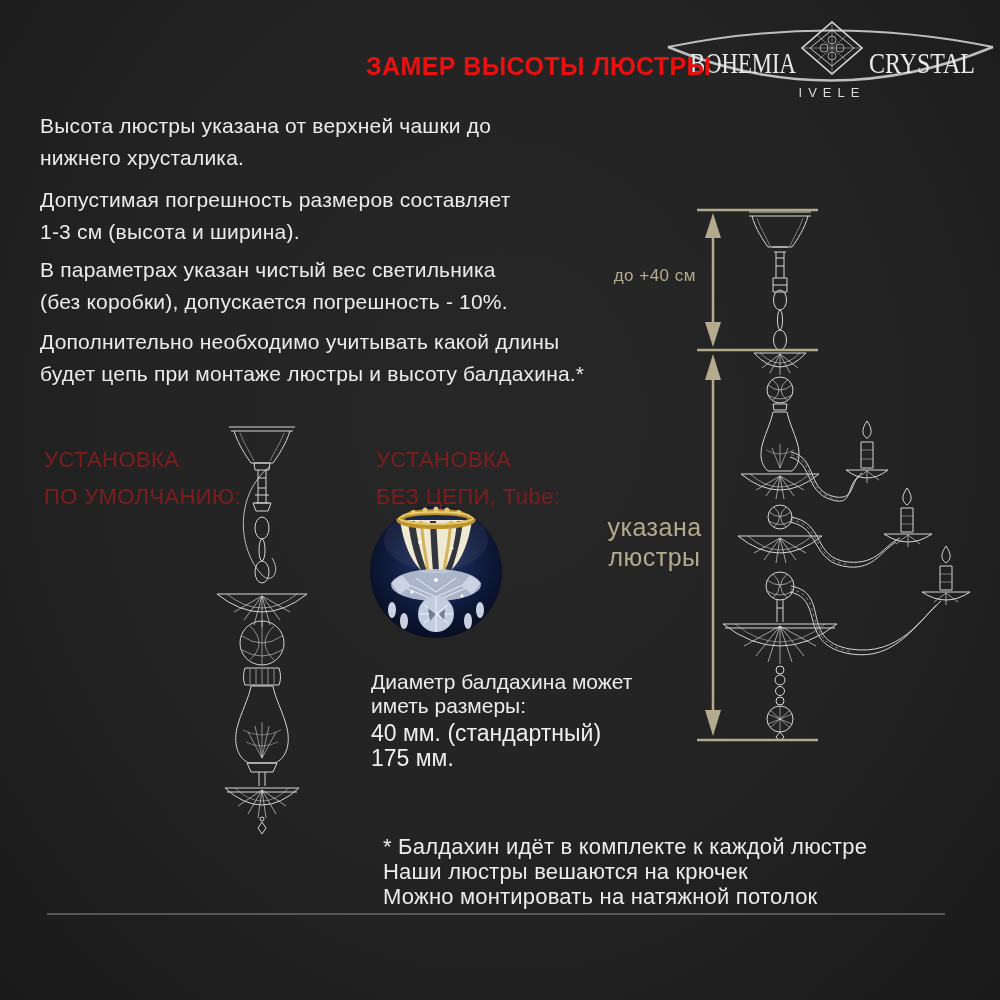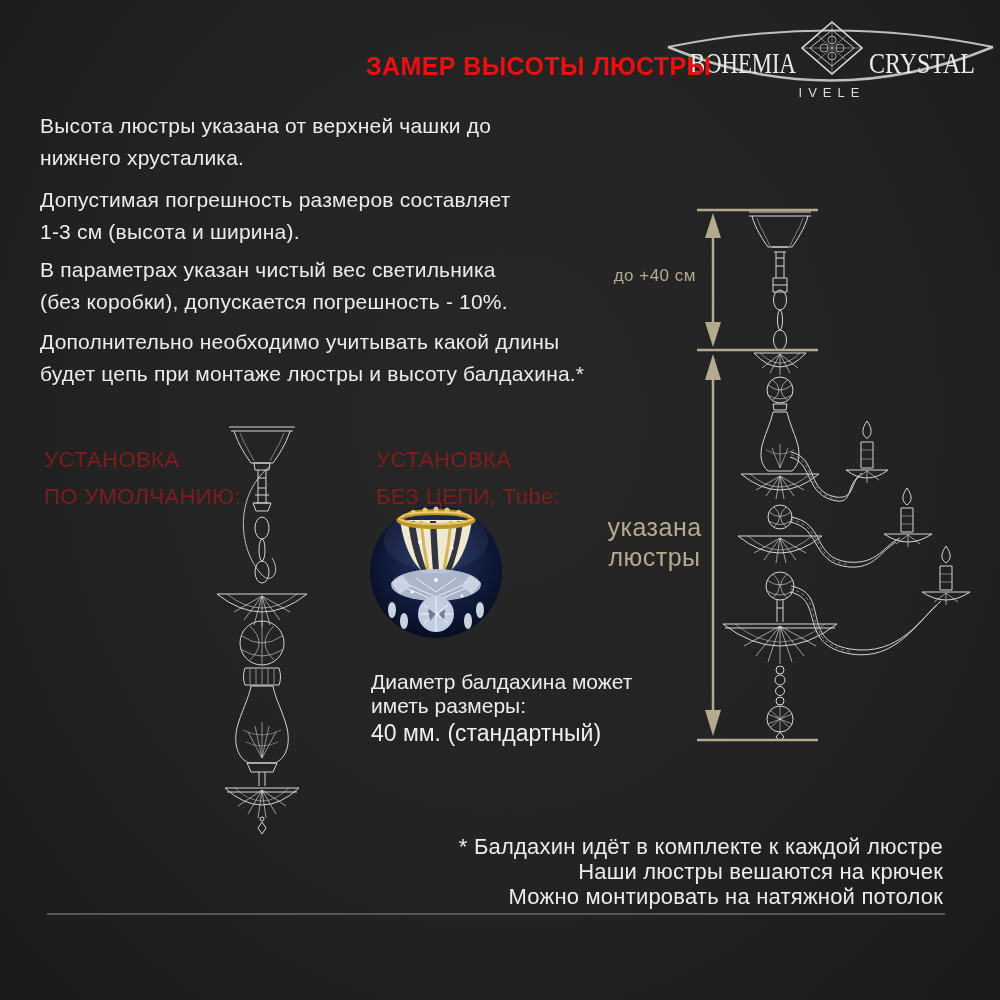--- a/index.html
+++ b/index.html
@@ -21,21 +21,21 @@
   }
   .section-h{
     font-size:22px;line-height:37px;color:#7f1d1d;letter-spacing:.4px;white-space:pre-line;
   }
   .measure{
     color:#b4ab8e;letter-spacing:.5px;white-space:pre-line;
   }
   .canopy-intro{left:371px;top:670px;font-size:21px;line-height:24px;color:#ececec;white-space:pre-line;}
   .canopy-sizes{left:371px;top:721px;font-size:23px;line-height:25px;color:#efefef;}
   .footnotes{
-    right:57px;top:834px;width:560px;text-align:right;
+    right:57px;top:834px;width:560px;text-align:left;
     font-size:22px;line-height:25px;color:#ececec;letter-spacing:.2px;
   }
 </style>
 </head>
 <body>
 
 <svg id="art" width="1000" height="1000" viewBox="0 0 1000 1000">
   <defs>
     <radialGradient id="gphoto" cx="50%" cy="42%" r="65%">
       <stop offset="0%" stop-color="#243668"></stop>
@@ -241,19 +241,20 @@
 БЕЗ ЦЕПИ, Tube:</div>
 
 <div class="abs measure" style="left:556px;top:266px;width:140px;text-align:right;font-size:17px">до +40 см</div>
 <div class="abs measure" style="left:592px;top:512px;width:125px;text-align:center;font-size:25px;line-height:30px">указана
 люстры</div>
 
 <div class="abs canopy-intro">Диаметр балдахина может
 иметь размеры:</div>
 <div class="abs canopy-sizes">
   <div>40 мм. (стандартный)</div>
+  <div>175 мм.</div>
 </div>
 
 <div class="abs footnotes">
   <div>* Балдахин идёт в комплекте к каждой люстре</div>
   <div>Наши люстры вешаются на крючек</div>
   <div>Можно монтировать на натяжной потолок</div>
 </div>
 
 </body></html>

